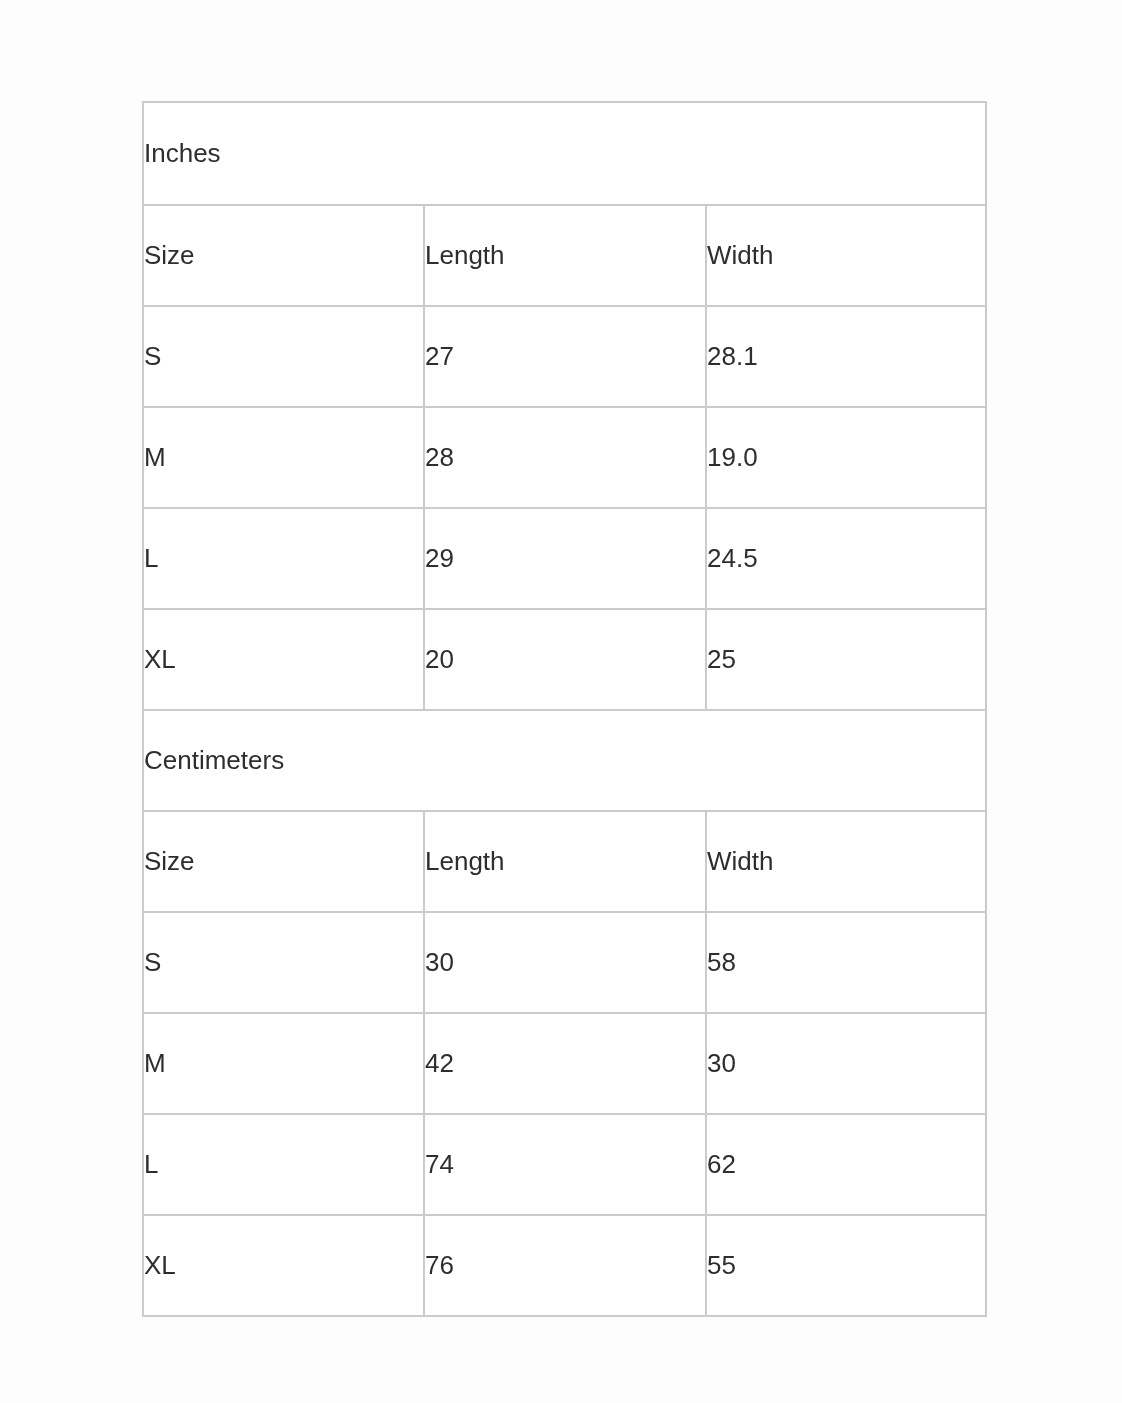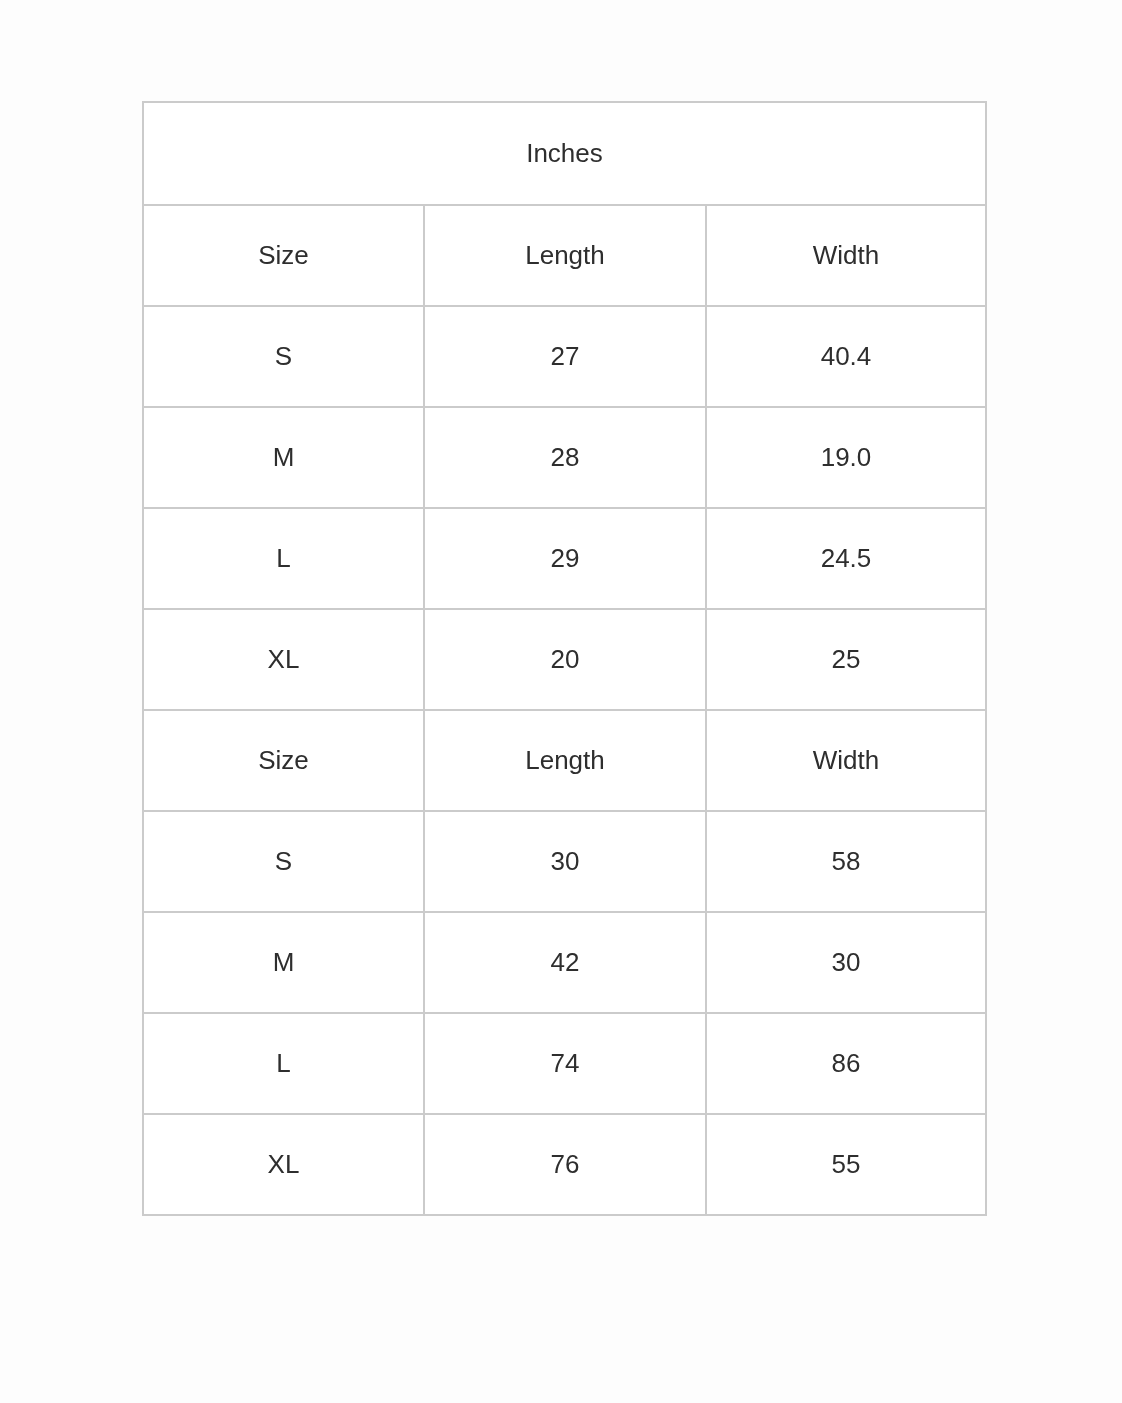--- a/index.html
+++ b/index.html
@@ -32,21 +32,20 @@
     background: #ffffff;
   }
 
   .size-chart col.col-size   { width: 281px; }
   .size-chart col.col-length { width: 282px; }
   .size-chart col.col-width  { width: 280px; }
 
   .size-chart td,
   .size-chart th {
     border: 2px solid #cbcbcb;
-    text-align: center;
     vertical-align: middle;
     font-weight: 400;
     font-size: 26px;
     line-height: 1.2;
     color: #2e2e2e;
     padding: 0;
   }
 
   .unit-title-cell {
     height: 101px;
@@ -87,41 +86,44 @@
 
       <tr>
         <td class="section-head-cell">Size</td>
         <td class="section-head-cell">Length</td>
         <td class="section-head-cell">Width</td>
       </tr>
 
       <tr>
         <td class="data-cell">S</td>
         <td class="data-cell">27</td>
-        <td class="data-cell">40.4</td>
+        <td class="data-cell">28.1</td>
       </tr>
 
       <tr>
         <td class="data-cell">M</td>
         <td class="data-cell">28</td>
         <td class="data-cell">19.0</td>
       </tr>
 
       <tr>
         <td class="data-cell">L</td>
         <td class="data-cell">29</td>
         <td class="data-cell">24.5</td>
       </tr>
 
       <tr>
         <td class="data-cell">XL</td>
         <td class="data-cell">20</td>
         <td class="data-cell">25</td>
       </tr>
 
+      <tr>
+        <td class="cm-title-cell" colspan="3">Centimeters</td>
+      </tr>
 
       <tr>
         <td class="section-head-cell">Size</td>
         <td class="section-head-cell">Length</td>
         <td class="section-head-cell">Width</td>
       </tr>
 
       <tr>
         <td class="data-cell">S</td>
         <td class="data-cell">30</td>
@@ -130,21 +132,21 @@
 
       <tr>
         <td class="data-cell">M</td>
         <td class="data-cell">42</td>
         <td class="data-cell">30</td>
       </tr>
 
       <tr>
         <td class="data-cell">L</td>
         <td class="data-cell">74</td>
-        <td class="data-cell">86</td>
+        <td class="data-cell">62</td>
       </tr>
 
       <tr>
         <td class="data-cell">XL</td>
         <td class="data-cell">76</td>
         <td class="data-cell">55</td>
       </tr>
 
     </tbody>
   </table>

